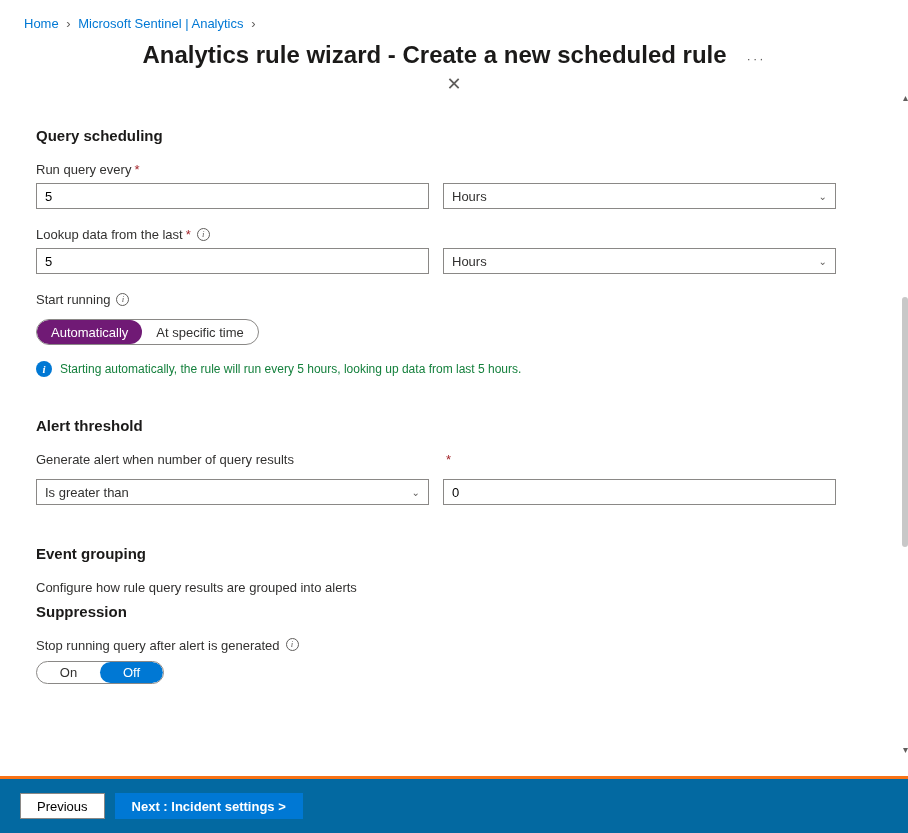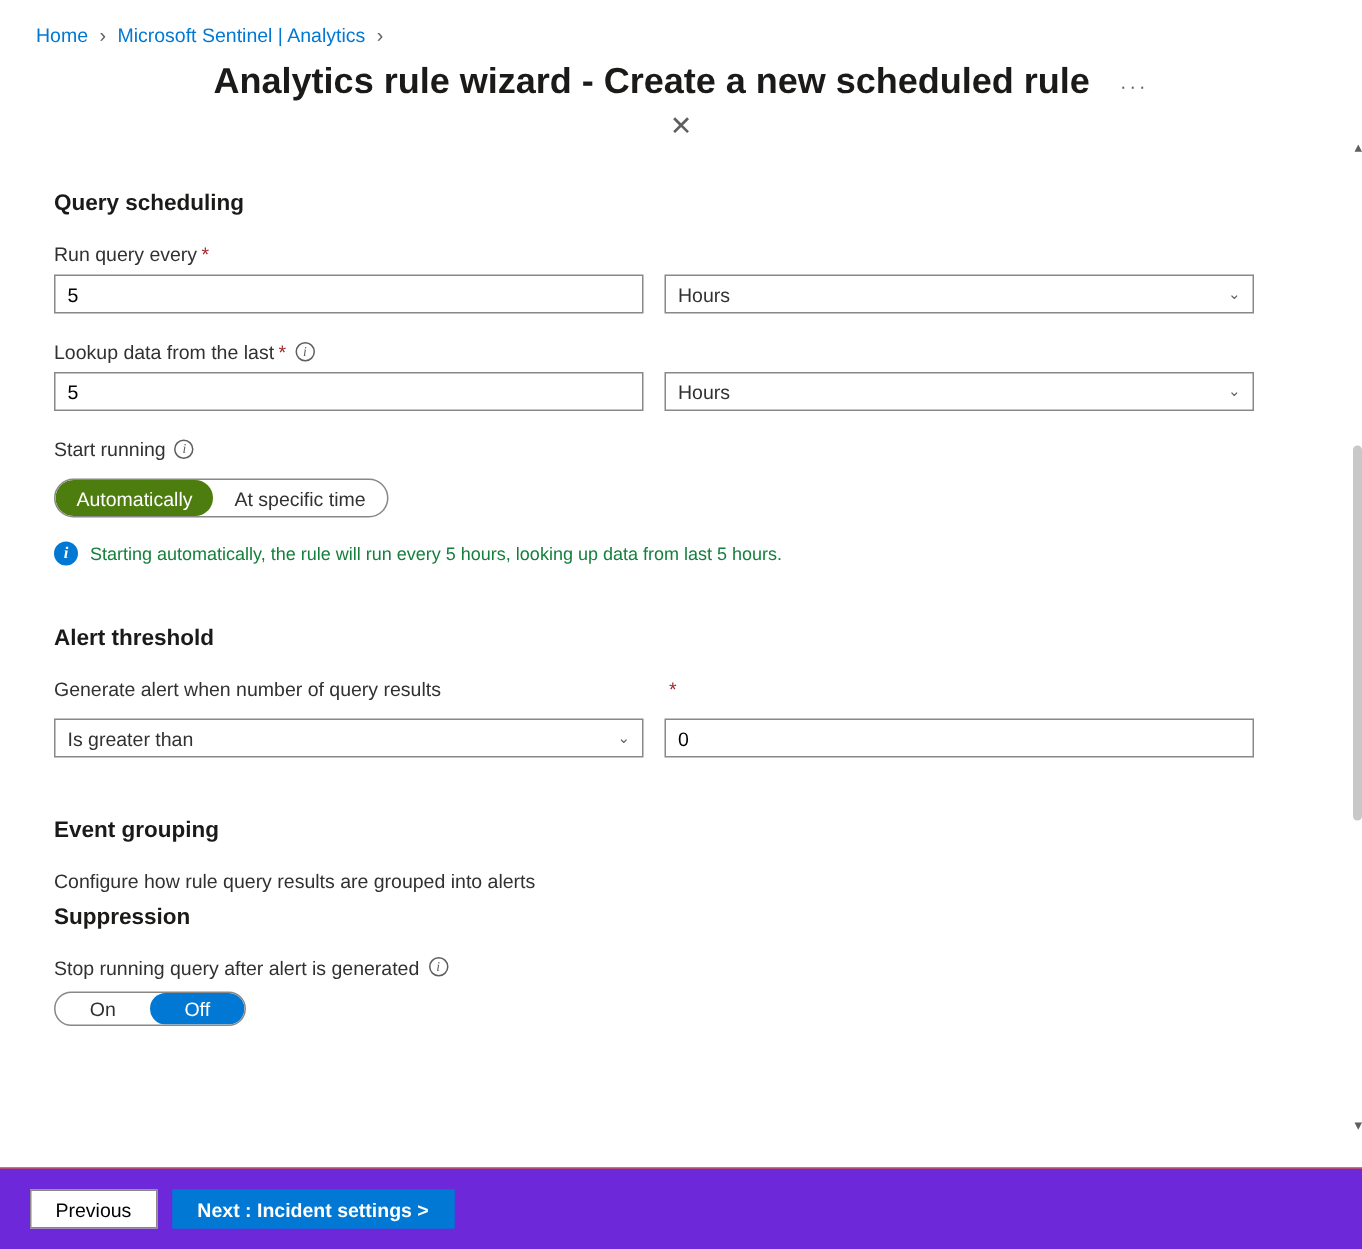--- a/index.html
+++ b/index.html
@@ -142,21 +142,21 @@
       margin-top: 6px;
     }
     .toggle-pill .opt {
       padding: 0 14px;
       display: flex;
       align-items: center;
       font-size: 13px;
       cursor: pointer;
     }
     .toggle-pill .opt.active {
-      background: #4d7c0f;
+      background: #701a75;
       color: #fff;
       border-radius: 14px;
     }
     .info-banner {
       display: flex;
       align-items: center;
       margin-top: 16px;
       margin-bottom: 40px;
       gap: 8px;
     }
@@ -243,25 +243,25 @@
     .switch-pill .sopt.active {
       background: #0078d4;
       color: #fff;
       border-radius: 14px;
     }
     .footer {
       position: absolute;
       bottom: 0;
       left: 0;
       right: 0;
-      border-top: 1px solid #f97316;
+      border-top: 3px solid #f97316;
       padding: 14px 20px;
       display: flex;
       gap: 10px;
-      background: #6d28d9;
+      background: #0369a1;
     }
     .btn {
       height: 26px;
       padding: 0 16px;
       font-size: 13px;
       border: 1px solid #8a8886;
       background: #fff;
       cursor: pointer;
     }
     .btn.primary {

